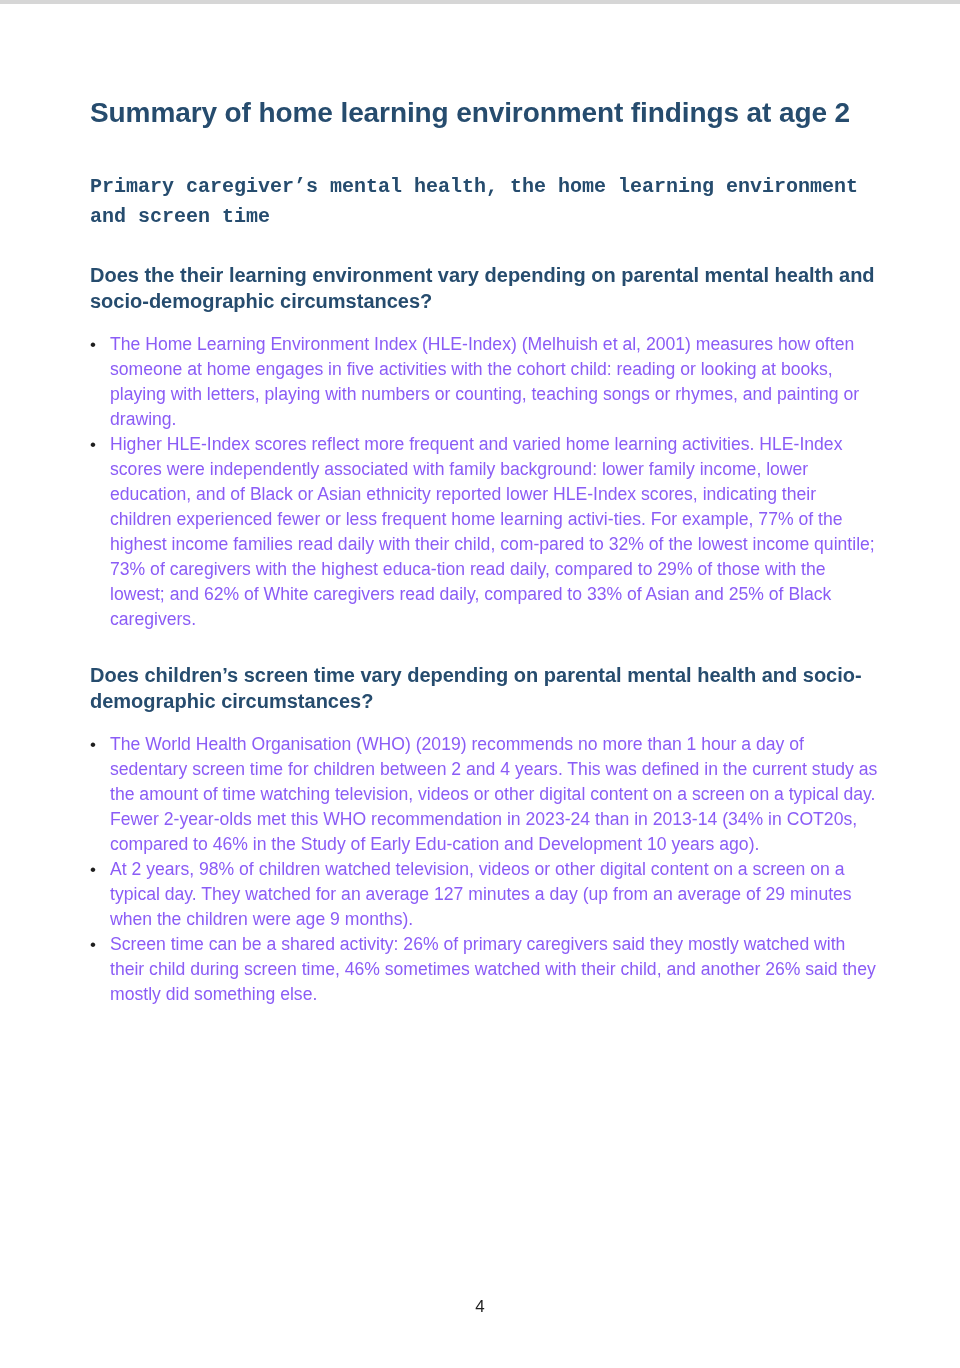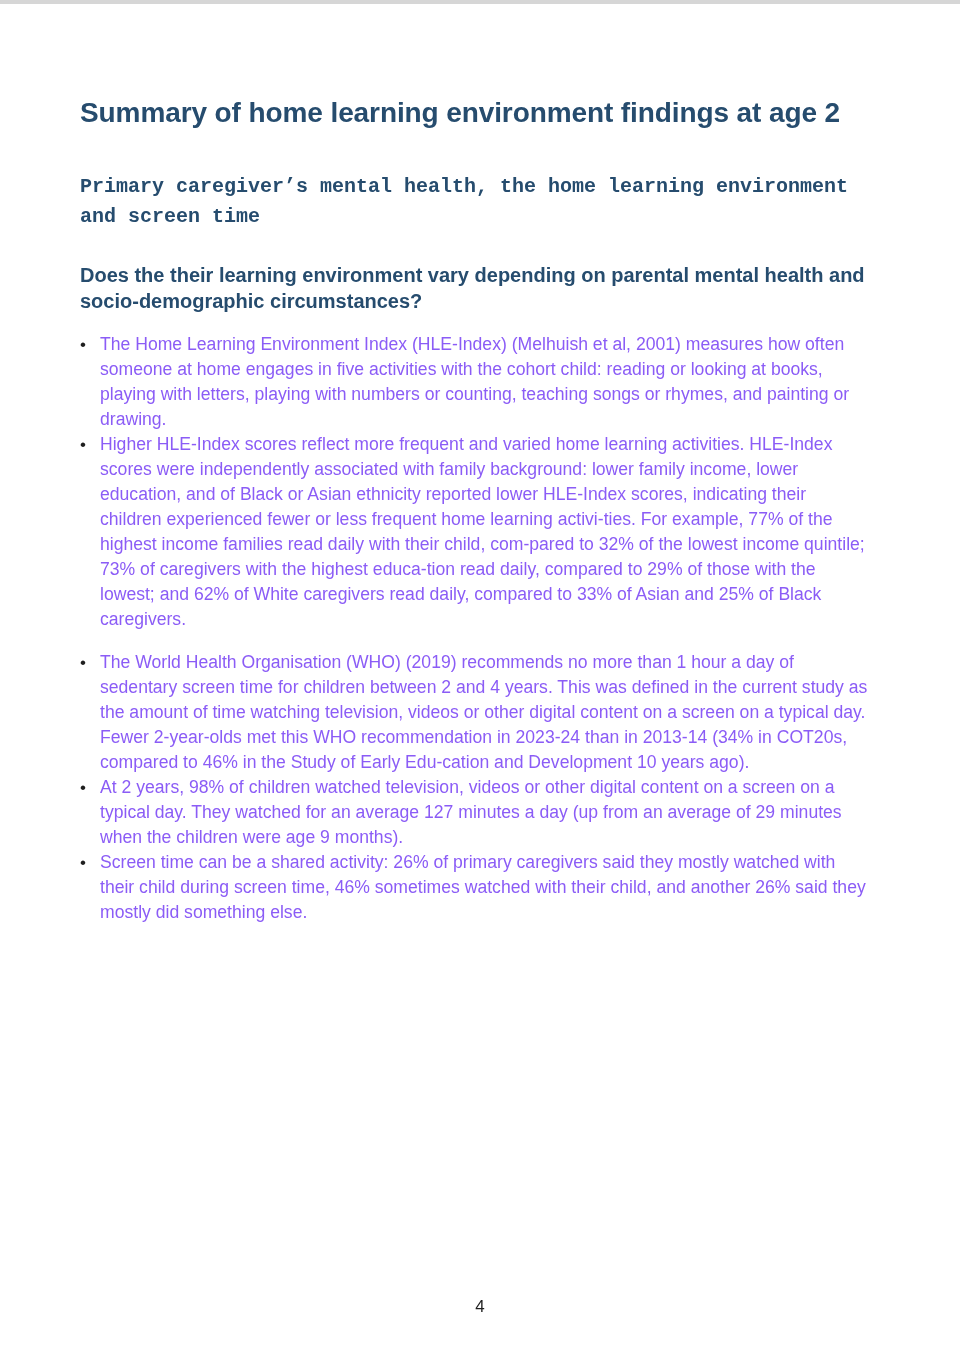--- a/index.html
+++ b/index.html
@@ -1,19 +1,19 @@
 <!DOCTYPE html>
 <html><head>
 <meta charset="utf-8">
 <style>
   html, body { margin: 0; padding: 0; background: #ffffff; }
   body { width: 960px; height: 1368px; position: relative; overflow: hidden;
          font-family: "Liberation Sans", sans-serif; color: #1f1f1f; }
   .topbar { position: absolute; left: 0; top: 0; width: 960px; height: 4px; background: #d6d6d6; }
-  .page { position: absolute; left: 80px; top: 96px; width: 790px; }
+  .page { position: absolute; left: 90px; top: 96px; width: 790px; }
   h1 { margin: 0; font-size: 28px; line-height: 34px; font-weight: bold; color: #264c6e; letter-spacing: -0.1px; }
   h2 { margin: 42px 0 0 0; font-size: 20px; line-height: 30px; font-weight: bold; color: #264c6e; font-family: Liberation Mono, monospace; }
   h3 { margin: 0; font-size: 20px; line-height: 26px; font-weight: bold; color: #264c6e; }
   .h3-first { margin-top: 30px; }
   .h3-second { margin-top: 30px; }
   ul { list-style: none; margin: 18px 0 0 0; padding: 0; }
   li { position: relative; padding-left: 20px; font-size: 17.6px; line-height: 25px; color: #8b5cf6; }
   li::before { content: "\2022"; position: absolute; left: 0; top: 0; font-size: 17px; color: #1f1f1f; }
   .page-number { position: absolute; left: 0; width: 960px; top: 1297px; text-align: center; font-size: 17px; color: #1f1f1f; }
 </style>
@@ -29,20 +29,21 @@
 
   <section>
     <h3 class="h3-first">Does the their learning environment vary depending on parental mental health and socio-demographic circumstances?</h3>
     <ul>
       <li>The Home Learning Environment Index (HLE-Index) (Melhuish et al, 2001) measures how often someone at home engages in five activities with the cohort child: reading or looking at books, playing with letters, playing with numbers or counting, teaching songs or rhymes, and painting or drawing.</li>
       <li>Higher HLE-Index scores reflect more frequent and varied home learning activities. HLE-Index scores were independently associated with family background:  lower family income, lower education, and of Black or Asian ethnicity reported lower HLE-Index scores, indicating their children experienced fewer or less frequent home learning activi-ties. For example, 77% of the highest income families read daily with their child, com-pared to 32% of the lowest income quintile; 73% of caregivers with the highest educa-tion read daily, compared to 29% of those with the lowest; and 62% of White caregivers read daily, compared to 33% of Asian and 25% of Black caregivers.</li>
     </ul>
   </section>
 
   <section>
+    <h3 class="h3-second">Does children’s screen time vary depending on parental mental health and socio-demographic circumstances?</h3>
     <ul>
       <li>The World Health Organisation (WHO) (2019) recommends no more than 1 hour a day of sedentary screen time for children between 2 and 4 years. This was defined in the current study as the amount of time watching television, videos or other digital content on a screen on a typical day. Fewer 2-year-olds met this WHO recommendation in 2023-24 than in 2013-14 (34% in COT20s, compared to 46% in the Study of Early Edu-cation and Development 10 years ago).</li>
       <li>At 2 years, 98% of children watched television, videos or other digital content on a screen on a typical day. They watched for an average 127 minutes a day (up from an average of 29 minutes when the children were age 9 months).</li>
       <li>Screen time can be a shared activity: 26% of primary caregivers said they mostly watched with their child during screen time, 46% sometimes watched with their child, and another 26% said they mostly did something else.</li>
     </ul>
   </section>
 </div>
 
 <div class="page-number">4</div>
 

